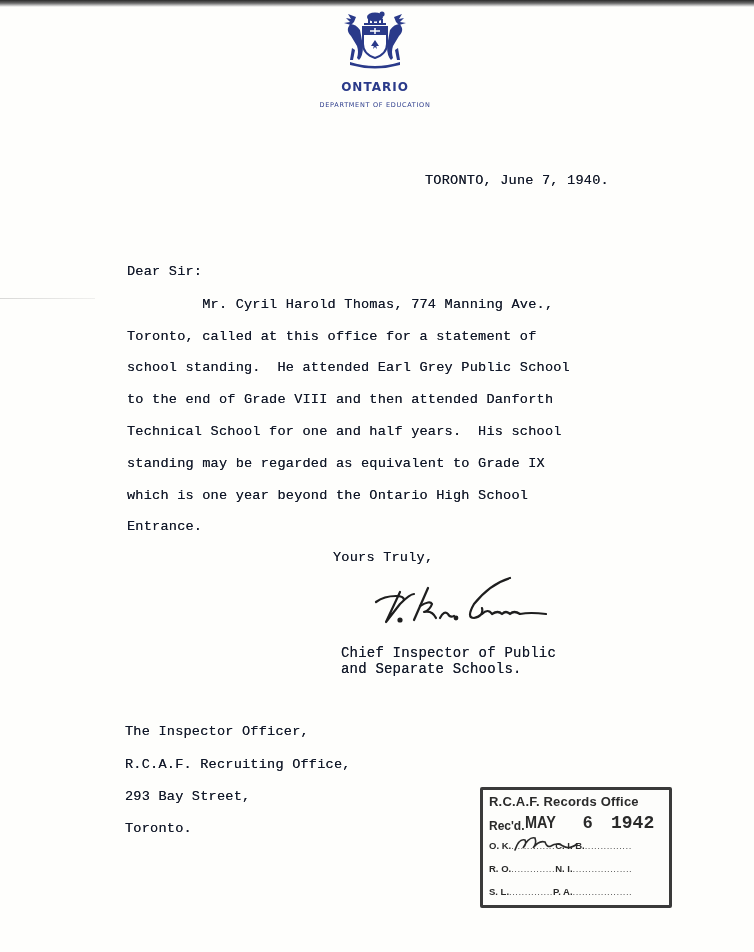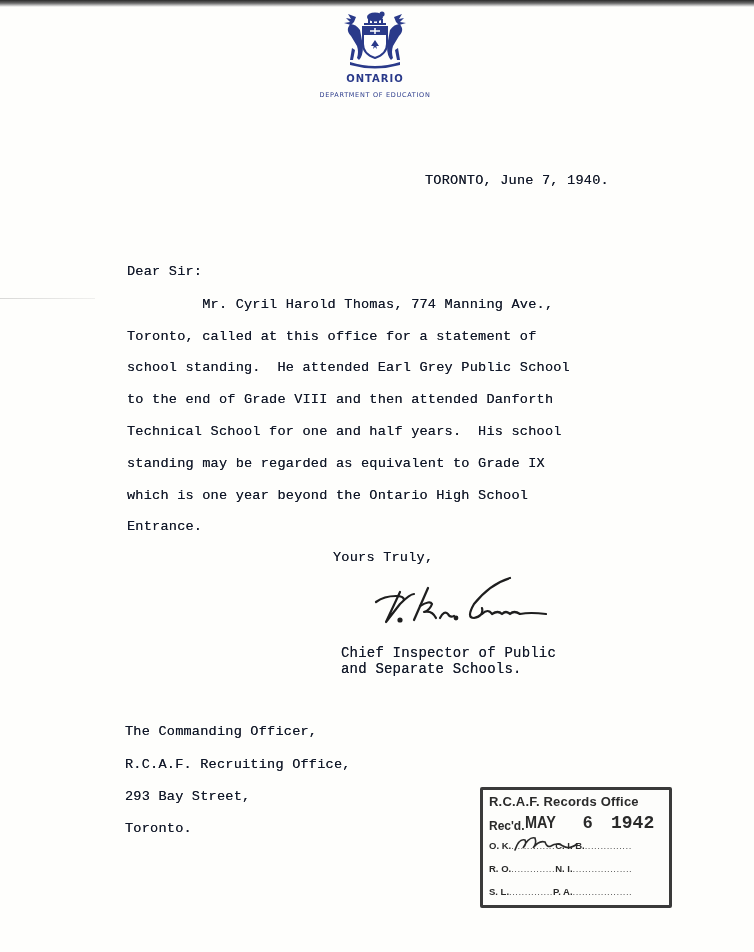--- a/index.html
+++ b/index.html
@@ -21,22 +21,22 @@
       background: linear-gradient(to right, rgba(0,0,0,0.15), rgba(0,0,0,0.06));
     }
     .letterhead {
       position: absolute; left: 295px; top: 8px; width: 160px; text-align: center;
     }
     .crest {
       display: block; margin: 0 auto; width: 78px; height: 62px;
     }
     .lh-province {
       font-family: "DejaVu Sans", sans-serif;
-      font-size: 10px; font-weight: bold; letter-spacing: 1px;
-      color: #2a3a8a; margin-top: 3px;
+      font-size: 12px; font-weight: bold; letter-spacing: 1px;
+      color: #2a3a8a; margin-top: 10px;
     }
     .lh-dept {
       font-family: "DejaVu Sans", sans-serif;
       font-size: 6.5px; font-weight: normal; letter-spacing: 0.7px;
       color: #2a3a8a; margin-top: 7px;
     }
     .tw {
       position: absolute;
       font-family: "Liberation Mono", "DejaVu Sans Mono", monospace;
       font-size: 13.6px; color: #0f172a; white-space: pre;
@@ -154,21 +154,21 @@
       <path d="M70 44 Q74 36 78 40 Q80 44 84 42"></path>
       <circle cx="86" cy="44" r="1.3" fill="#1e1e1e"></circle>
       <path d="M140 4 Q120 10 104 30 Q96 44 104 44 Q114 42 112 34"></path>
       <path d="M112 40 Q118 34 122 40 Q128 36 132 40 Q136 36 140 40 Q144 36 150 40 Q160 38 176 40"></path>
     </g>
   </svg>
 
   <div class="tw sig-title" style="top:645px">Chief Inspector of Public</div>
   <div class="tw sig-title" style="top:661px">and Separate Schools.</div>
 
-  <div class="tw addr-line" style="top:724px">The Commanding Officer,</div>
+  <div class="tw addr-line" style="top:724px">The Inspector Officer,</div>
   <div class="tw addr-line" style="top:757px">R.C.A.F. Recruiting Office,</div>
   <div class="tw addr-line" style="top:789px">293 Bay Street,</div>
   <div class="tw addr-line" style="top:821px">Toronto.</div>
 
   <div class="stamp">
     <div class="stamp-title">R.C.A.F. Records Office</div>
     <div class="stamp-recd">Rec'd.</div>
     <div class="stamp-month">MAY</div>
     <div class="stamp-day">6</div>
     <div class="stamp-year">1942</div>

